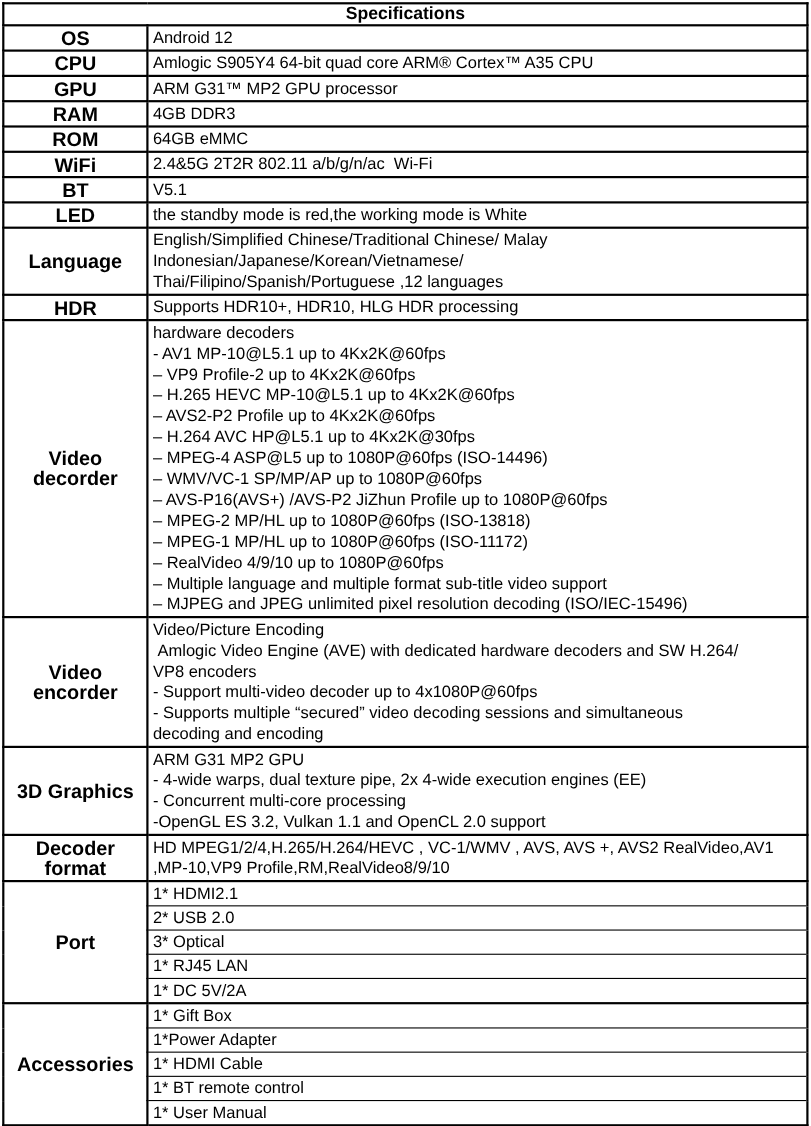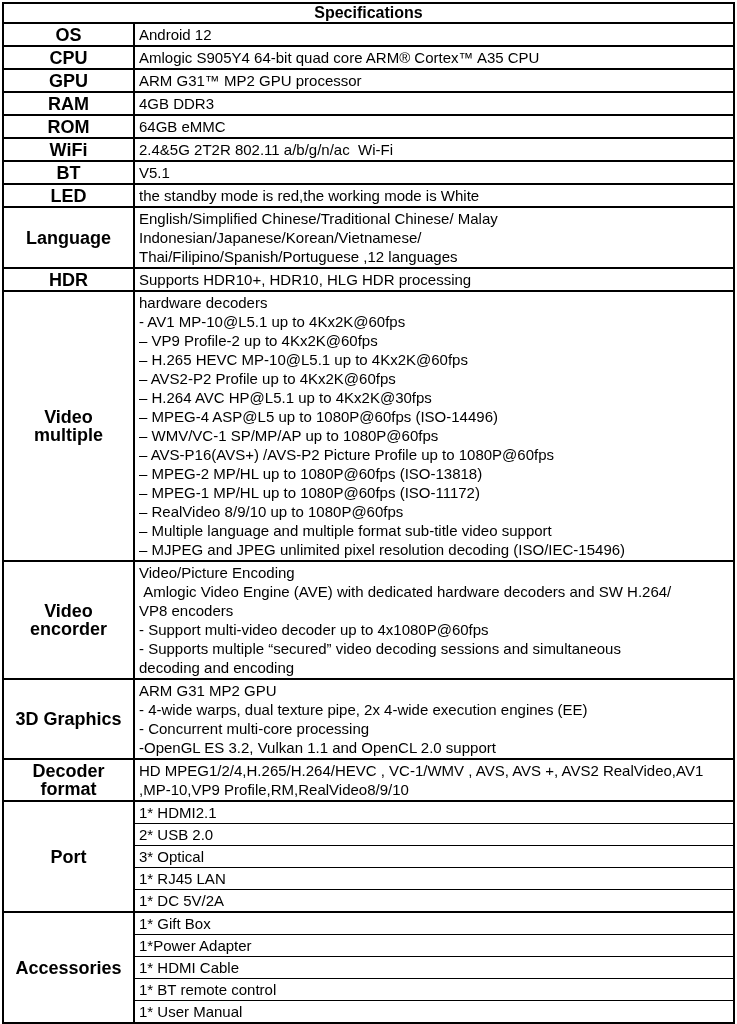--- a/index.html
+++ b/index.html
@@ -129,34 +129,34 @@
           <div class="line">Thai/Filipino/Spanish/Portuguese ,12 languages</div>
         </td>
       </tr>
       <tr>
         <th class="spec-label" rowspan="1">HDR</th>
         <td class="spec-value single">
           <div class="line">Supports HDR10+, HDR10, HLG HDR processing</div>
         </td>
       </tr>
       <tr>
-        <th class="spec-label" rowspan="1">Video multiple</th>
+        <th class="spec-label" rowspan="1">Video decorder</th>
         <td class="spec-value">
           <div class="line">hardware decoders</div>
           <div class="line">- AV1 MP-10@L5.1 up to 4Kx2K@60fps</div>
           <div class="line">– VP9 Profile-2 up to 4Kx2K@60fps</div>
           <div class="line">– H.265 HEVC MP-10@L5.1 up to 4Kx2K@60fps</div>
           <div class="line">– AVS2-P2 Profile up to 4Kx2K@60fps</div>
           <div class="line">– H.264 AVC HP@L5.1 up to 4Kx2K@30fps</div>
           <div class="line">– MPEG-4 ASP@L5 up to 1080P@60fps (ISO-14496)</div>
           <div class="line">– WMV/VC-1 SP/MP/AP up to 1080P@60fps</div>
-          <div class="line">– AVS-P16(AVS+) /AVS-P2 Picture Profile up to 1080P@60fps</div>
+          <div class="line">– AVS-P16(AVS+) /AVS-P2 JiZhun Profile up to 1080P@60fps</div>
           <div class="line">– MPEG-2 MP/HL up to 1080P@60fps (ISO-13818)</div>
           <div class="line">– MPEG-1 MP/HL up to 1080P@60fps (ISO-11172)</div>
-          <div class="line">– RealVideo 8/9/10 up to 1080P@60fps</div>
+          <div class="line">– RealVideo 4/9/10 up to 1080P@60fps</div>
           <div class="line">– Multiple language and multiple format sub-title video support</div>
           <div class="line">– MJPEG and JPEG unlimited pixel resolution decoding (ISO/IEC-15496)</div>
         </td>
       </tr>
       <tr>
         <th class="spec-label" rowspan="1">Video encorder</th>
         <td class="spec-value">
           <div class="line">Video/Picture Encoding</div>
           <div class="line"> Amlogic Video Engine (AVE) with dedicated hardware decoders and SW H.264/</div>
           <div class="line">VP8 encoders</div>

